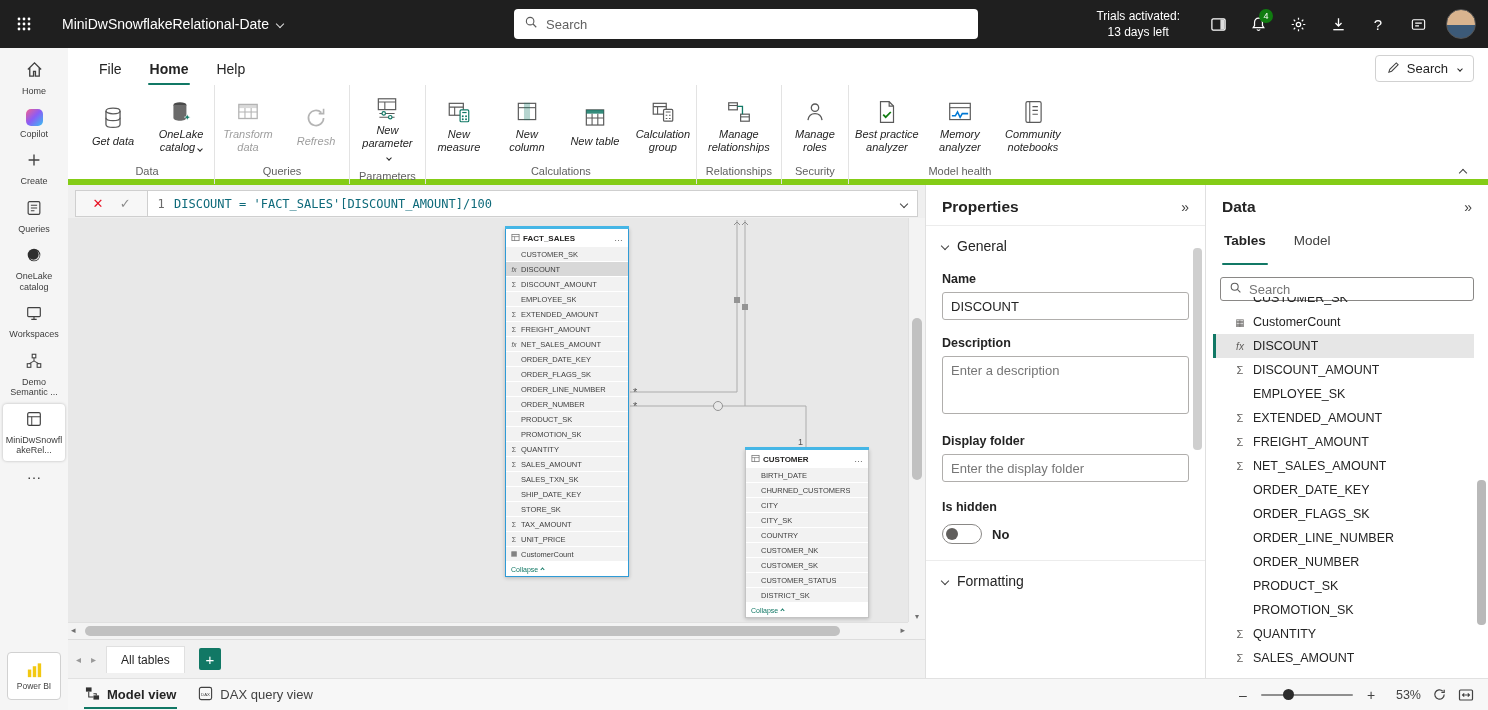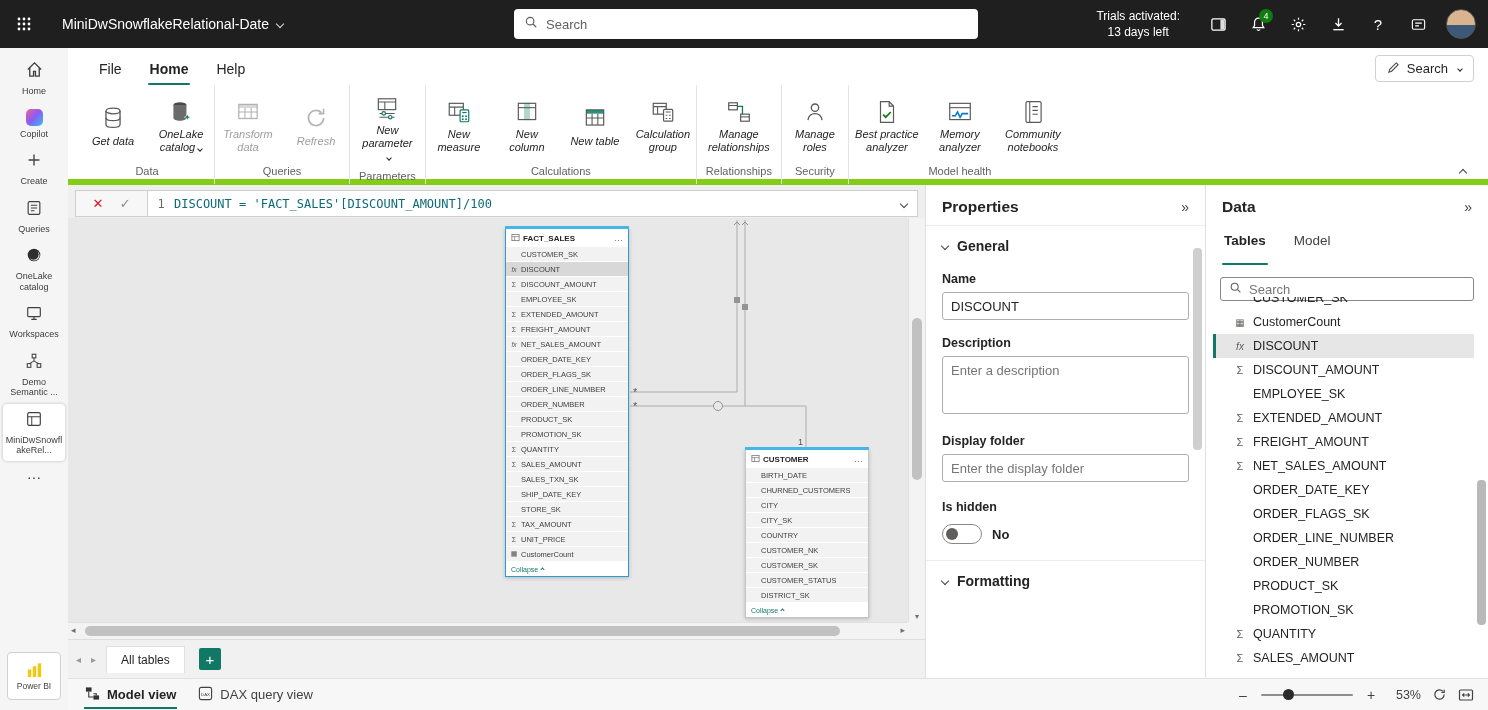--- a/index.html
+++ b/index.html
@@ -95,21 +95,21 @@
   .strip-arrows span{cursor:pointer;}
   .alltables-tab{height:27px;background:#fff;display:flex;align-items:center;padding:0 14px;font-size:12px;color:#242424;border:1px solid #e0e0e0;border-bottom:none;cursor:pointer;}
   .addtable-btn{width:22px;height:22px;margin-left:14px;border-radius:2px;background:var(--accent,#117865);color:#fff;font-size:15px;display:flex;align-items:center;justify-content:center;cursor:pointer;}
 
   
   #props{position:absolute;left:925px;top:185px;width:280px;height:493px;background:#fff;border-left:1px solid #e0e0e0;}
   .panel-head{display:flex;align-items:center;justify-content:space-between;padding:13px 16px 9px;}
   .panel-title{font-size:15.5px;font-weight:700;color:#242424;}
   .panel-collapse{font-size:14px;color:#424242;cursor:pointer;}
   .pdivider{border-top:1px solid #ececec;margin:0;}
-  .psection{display:flex;align-items:center;gap:9px;padding:12px 16px;font-size:14px;font-weight:700;color:#242424;cursor:pointer;text-align:center;}
+  .psection{display:flex;align-items:center;gap:9px;padding:12px 16px;font-size:14px;font-weight:400;color:#242424;cursor:pointer;text-align:center;}
   .psection .chev{color:#424242;}
   .pform{padding:0 16px;}
   .plabel{font-size:12.5px;font-weight:700;color:#242424;margin:6px 0 6px;}
   .pinput{width:100%;height:28px;border:1px solid #b0aeac;border-radius:3px;padding:0 8px;font-size:13px;color:#242424;outline:none;background:#fff;}
   textarea.pinput{height:58px;padding:6px 8px;resize:none;}
   .pinput::placeholder{color:#767676;}
   .toggle-row{display:flex;align-items:center;gap:10px;margin:10px 0 16px;}
   .toggle{width:40px;height:20px;border:1px solid #8a8886;border-radius:10px;position:relative;background:#fff;cursor:pointer;flex:none;}
   .toggle .knob{position:absolute;left:3px;top:3px;width:12px;height:12px;border-radius:50%;background:#605e5c;}
   .toggle-state{font-size:13px;color:#242424;font-weight:bold;}

